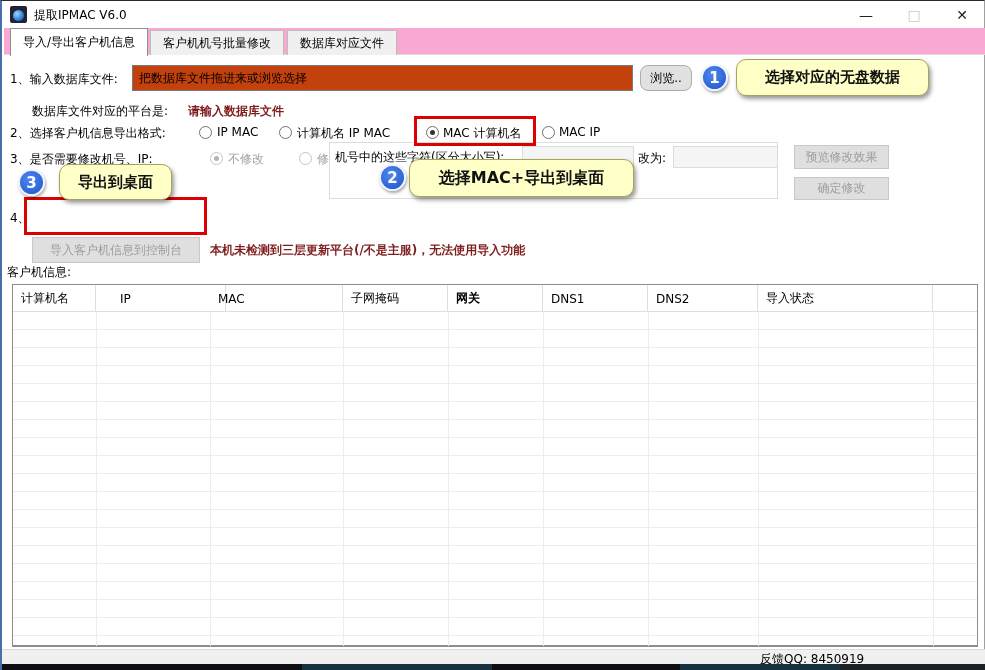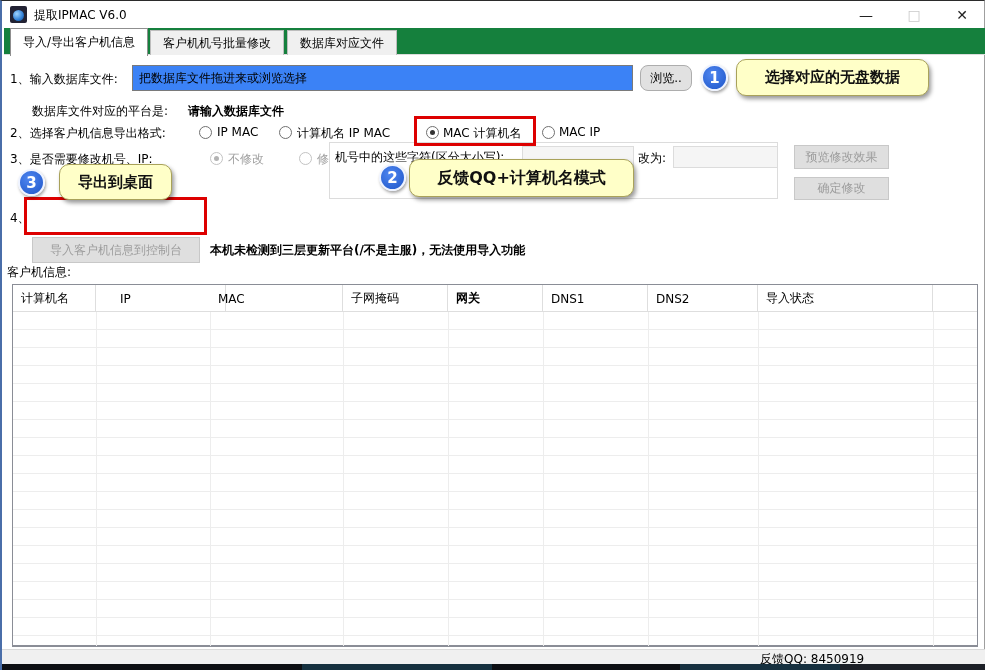--- a/index.html
+++ b/index.html
@@ -13,30 +13,30 @@
   .titlebar { left:0; top:0; width:100%; height:27px; background:#fff; }
   .app-icon { left:8px; top:5px; width:17px; height:17px; background:#223; border-radius:2px; position:absolute; }
   .app-icon:after { content:""; position:absolute; left:3px; top:4px; width:11px; height:11px; border-radius:50%;
                     background:radial-gradient(circle at 35% 35%, #9fd4ff, #2f7fd6 60%, #0b3e7a); }
   .win-title { left:32px; top:6px; font-size:12px; }
   .winbtn { top:0; width:46px; height:27px; display:flex; align-items:center; justify-content:center;
             font-size:14px; color:#222; }
   .winbtn.max { color:#c9c9c9; }
 
   
-  .tabstrip { left:2px; top:27px; width:981px; height:27px; background:#15803d; border-bottom:1px solid #dcdcdc; }
+  .tabstrip { left:2px; top:27px; width:981px; height:27px; background:#f9a8d4; border-bottom:1px solid #dcdcdc; }
   .tab { position:absolute; top:2px; height:25px; padding:0 12px; display:flex; align-items:center;
          background:#f0f0f0; border:1px solid #bdbdbd; border-bottom:none; font-size:12px; }
   .tab.active { top:0; height:28px; background:#fff; border-color:#8f8f8f; z-index:2; }
 
   
   .lbl { position:absolute; white-space:nowrap; }
-  .red { color:#000000; }
+  .red { color:#7f1d1d; }
   .gray { color:#a0a0a0; }
-  .textbox { position:absolute; border:1px solid #7a7a7a; background:#3b82f6; padding:0 6px; font-size:12px;
+  .textbox { position:absolute; border:1px solid #7a7a7a; background:#c2410c; padding:0 6px; font-size:12px;
              display:flex; align-items:center; white-space:nowrap; overflow:hidden; }
   .textbox.disabled { border:1px solid #dcdcdc; background:#f5f5f5; }
   .btn { position:absolute; background:#e1e1e1; border:1px solid #adadad; display:flex; align-items:center;
          justify-content:center; font-size:12px; white-space:nowrap; }
   .btn.disabled { background:#dfdfdf; border-color:#c8c8c8; color:#9d9d9d; }
 
   .radio { position:absolute; width:13px; height:13px; border:1px solid #707070; border-radius:50%; background:#fff; }
   .radio.checked:after { content:""; position:absolute; left:3px; top:3px; width:5px; height:5px; border-radius:50%; background:#333; }
   .radio.disabled { border-color:#c3c3c3; }
   .radio.disabled.checked:after { background:#b3b3b3; }
@@ -150,21 +150,21 @@
     </div>
   </div>
 
   <div class="redbox" style="left:412px; top:115px; width:122px; height:30px;"></div>
   <div class="redbox" style="left:22px; top:196px; width:183px; height:38px;"></div>
 
   <div class="num-circle" style="left:699px; top:63px;">1</div>
   <div class="callout" style="left:734px; top:58px; width:193px; height:37px; font-size:15px;">选择对应的无盘数据</div>
 
   <div class="num-circle" style="left:377px; top:163px;">2</div>
-  <div class="callout" style="left:407px; top:158px; width:225px; height:38px; font-size:16px;">反馈QQ+计算机名模式</div>
+  <div class="callout" style="left:407px; top:158px; width:225px; height:38px; font-size:16px;">选择MAC+导出到桌面</div>
 
   <div class="num-circle" style="left:16px; top:168px;">3</div>
   <div class="callout" style="left:57px; top:163px; width:113px; height:36px; font-size:15px;">导出到桌面</div>
 
   <div class="abs statusbar">
     <div class="status-text">反馈QQ: 8450919</div>
   </div>
 
   <div class="abs deskstrip">
     <div class="deskseg" style="left:300px; width:190px; background:#16313f;"></div>

